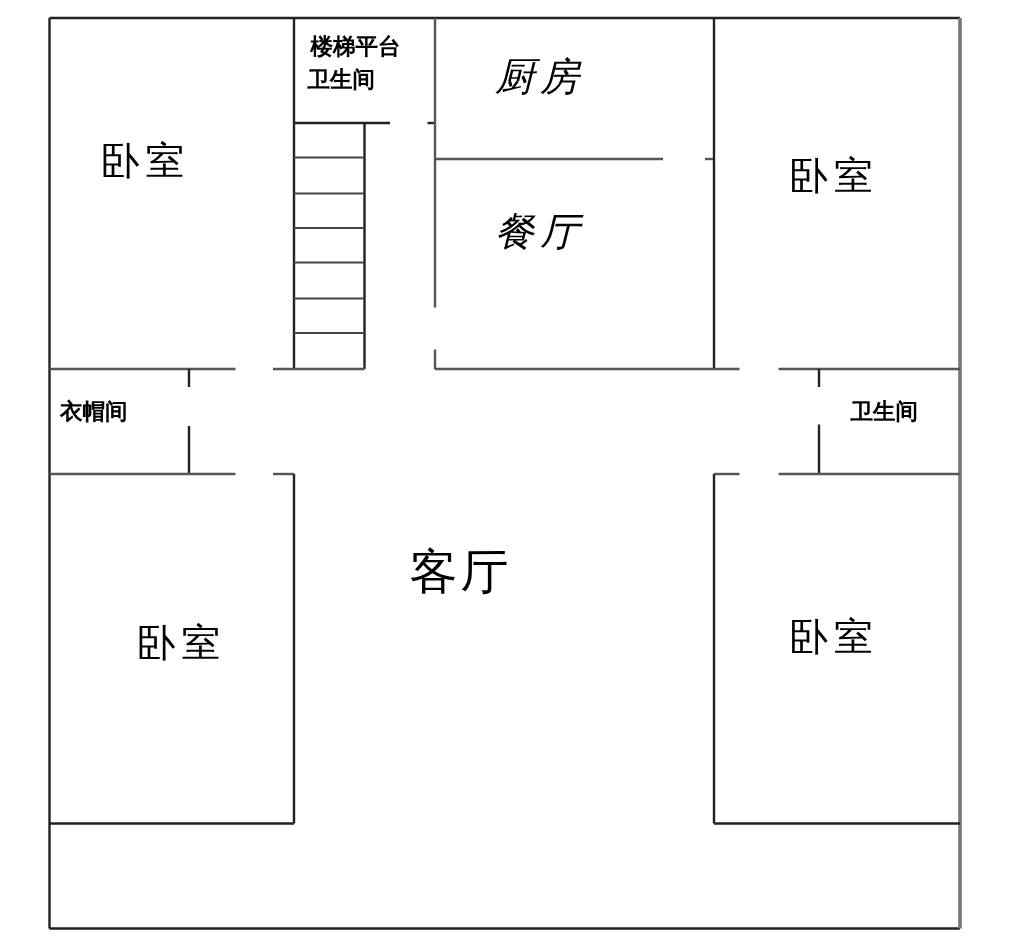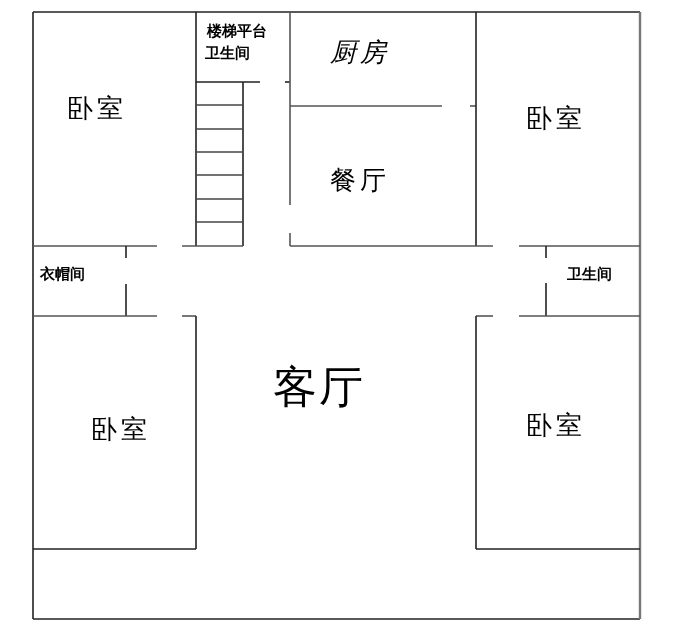--- a/index.html
+++ b/index.html
@@ -6,21 +6,21 @@
     body { width: 683px; height: 630px; position: relative; overflow: hidden; }
     #plan { position: absolute; left: 0; top: 0; width: 683px; height: 630px; }
     .label {
       position: absolute;
       color: #000;
       white-space: nowrap;
       font-family: "DejaVu Serif", "Liberation Serif", serif;
       line-height: 1;
     }
     .lg { font-size: 26px; letter-spacing: 4px; }
-    .xl { font-size: 44px; letter-spacing: 2px; }
+    .xl { font-size: 32px; letter-spacing: 2px; }
     .sm { font-size: 15px; font-weight: bold; font-family: "DejaVu Sans", "Liberation Sans", sans-serif; }
     .sm2 { font-size: 15px; font-weight: bold; font-family: Liberation Mono, monospace; line-height: 22px; }
   </style>
 </head>
 <body>
 
 <svg id="plan" viewBox="0 0 683 630" xmlns="http://www.w3.org/2000/svg">
   <g stroke="#222" stroke-width="1.6" fill="none">
 
     <line x1="33" y1="12" x2="640" y2="12"></line>
@@ -78,21 +78,21 @@
 
 <div class="label lg" style="left:67px; top:95px;">卧室</div>
 
 <div class="label sm2" style="left:207px; top:22px;">
   <div>楼梯平台</div>
   <div style="margin-left:-2px;">卫生间</div>
 </div>
 
 <div class="label lg" style="left:330px; top:39px;font-style:italic;">厨房</div>
 
-<div class="label lg" style="left:330px; top:167px;">餐厅</div>
+<div class="label lg" style="left:330px; top:142px;font-style:italic;">餐厅</div>
 
 <div class="label lg" style="left:526px; top:105px;">卧室</div>
 
 <div class="label sm" style="left:40px; top:267px;">衣帽间</div>
 
 <div class="label sm" style="left:567px; top:267px;">卫生间</div>
 
 <div class="label xl" style="left:273px; top:365px;">客厅</div>
 
 <div class="label lg" style="left:91px; top:416px;">卧室</div>

